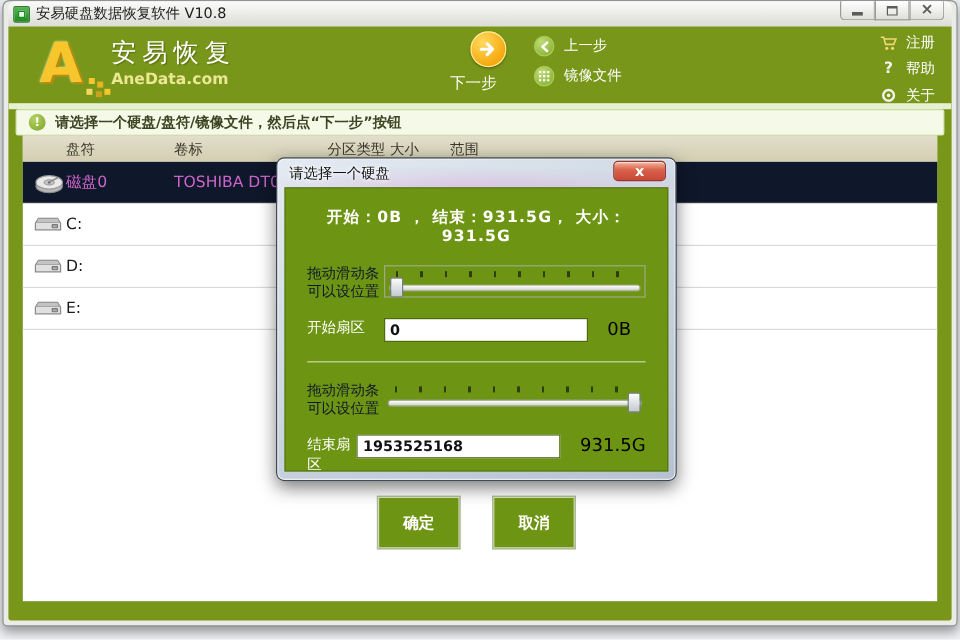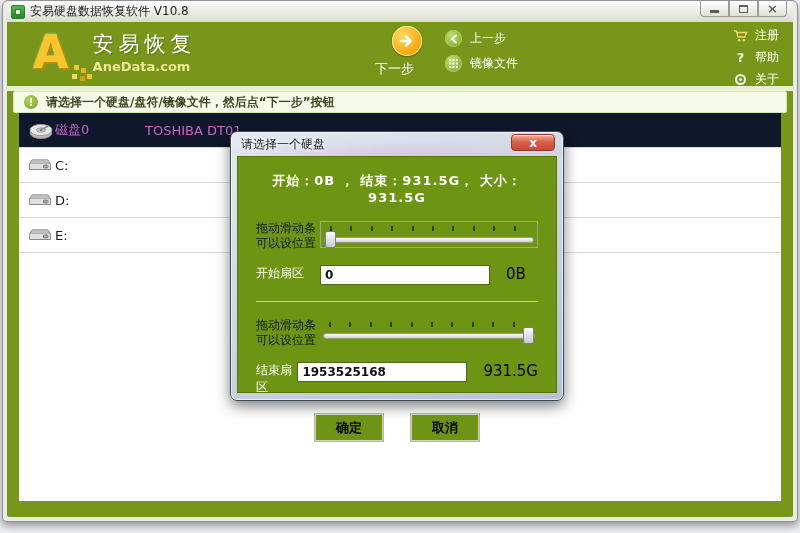--- a/index.html
+++ b/index.html
@@ -107,21 +107,21 @@
   .thumb { position:absolute; top:9px; width:11px; height:17px;
     background:linear-gradient(#fcfcfc,#c4c9cf); border:1px solid #787f88; border-radius:2px; cursor:pointer; }
   .thumb.left { left:4px; } .thumb.right { right:4px; }
   .field-row { display:flex; align-items:flex-start; margin-top:14px; }
   .field-label { width:64px; font-size:12px; color:#fff; }
   .field-input { width:170px; height:20px; border:1px solid #4e6b10; background:#fff;
     font-family:"DejaVu Sans","Liberation Sans",sans-serif; font-size:12px; font-weight:bold; color:#111; padding:0 4px; }
   .field-suffix { margin-left:16px; font-size:15px; font-weight:normal; color:#000000; }
   .dlg-separator { margin-top:16px; border-top:1px solid #ccd6a8; }
   .dlg-buttons { margin-top:18px; display:flex; justify-content:center; gap:28px; }
-  .dlg-btn { width:68px; height:27px; background:#6e9413; border:1px solid #cfd8ba; color:#000000;
+  .dlg-btn { width:68px; height:43px; background:#6e9413; border:1px solid #cfd8ba; color:#ffffff;
     font-family:"DejaVu Sans","Liberation Sans",sans-serif; font-size:13px; font-weight:bold; cursor:pointer;
     box-shadow:0 0 0 1px rgba(60,80,10,.4); }
 </style>
 </head>
 <body>
 
 <div class="stage">
   <div class="window">
 
     <div class="titlebar">
@@ -214,20 +214,27 @@
       </div>
 
       <div class="light-strip"></div>
 
       <div class="info-bar">
         <span class="info-icon">!</span>
         <span class="info-text">请选择一个硬盘/盘符/镜像文件，然后点“下一步”按钮</span>
       </div>
 
       <div class="disk-table">
+        <div class="thead">
+          <span class="th th-0">盘符</span>
+          <span class="th th-1">卷标</span>
+          <span class="th th-2">分区类型</span>
+          <span class="th th-3">大小</span>
+          <span class="th th-4">范围</span>
+        </div>
 
         <div class="trow selected">
           <span class="row-icon">
             <svg width="26" height="21" viewBox="0 0 26 21">
               <ellipse cx="13" cy="13" rx="11" ry="5.6" fill="#b9b9b9" stroke="#8a8a8a"></ellipse>
               <ellipse cx="13" cy="10" rx="11" ry="5.6" fill="#e9e9e9" stroke="#9a9a9a"></ellipse>
               <ellipse cx="13" cy="10" rx="4.4" ry="2.2" fill="#c2c2c2" stroke="#8d8d8d" stroke-width="0.7"></ellipse>
               <circle cx="13" cy="10" r="1" fill="#6a6a6a"></circle>
               <path d="M13.5 9.5 L20.5 6" stroke="#8d8d8d" stroke-width="1.4"></path>
             </svg>

